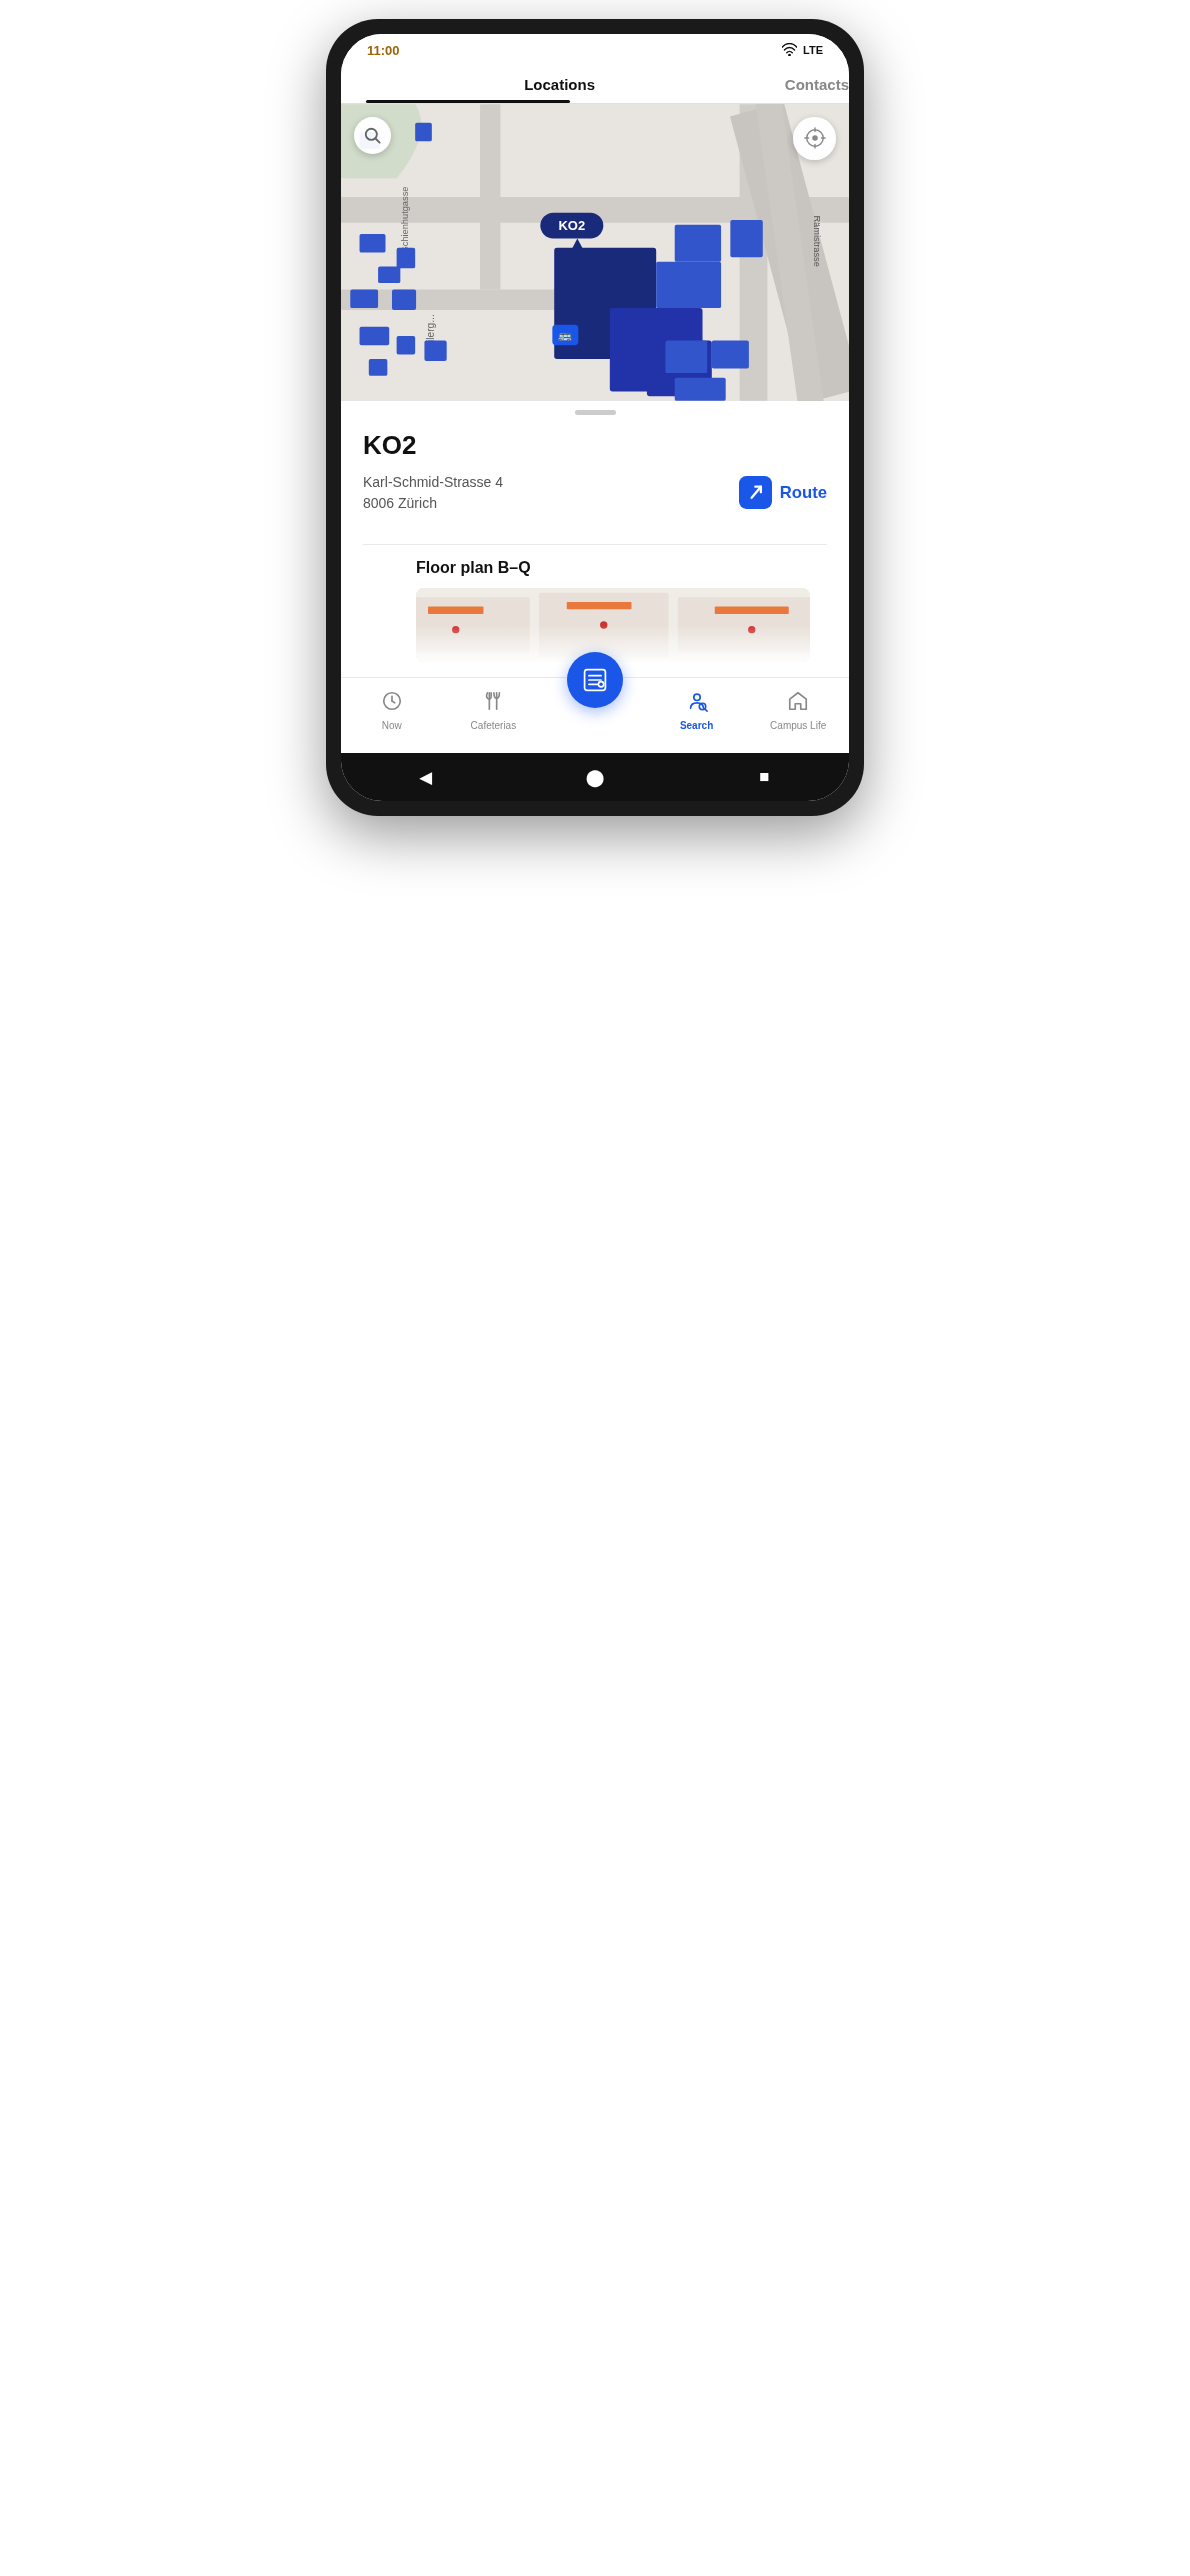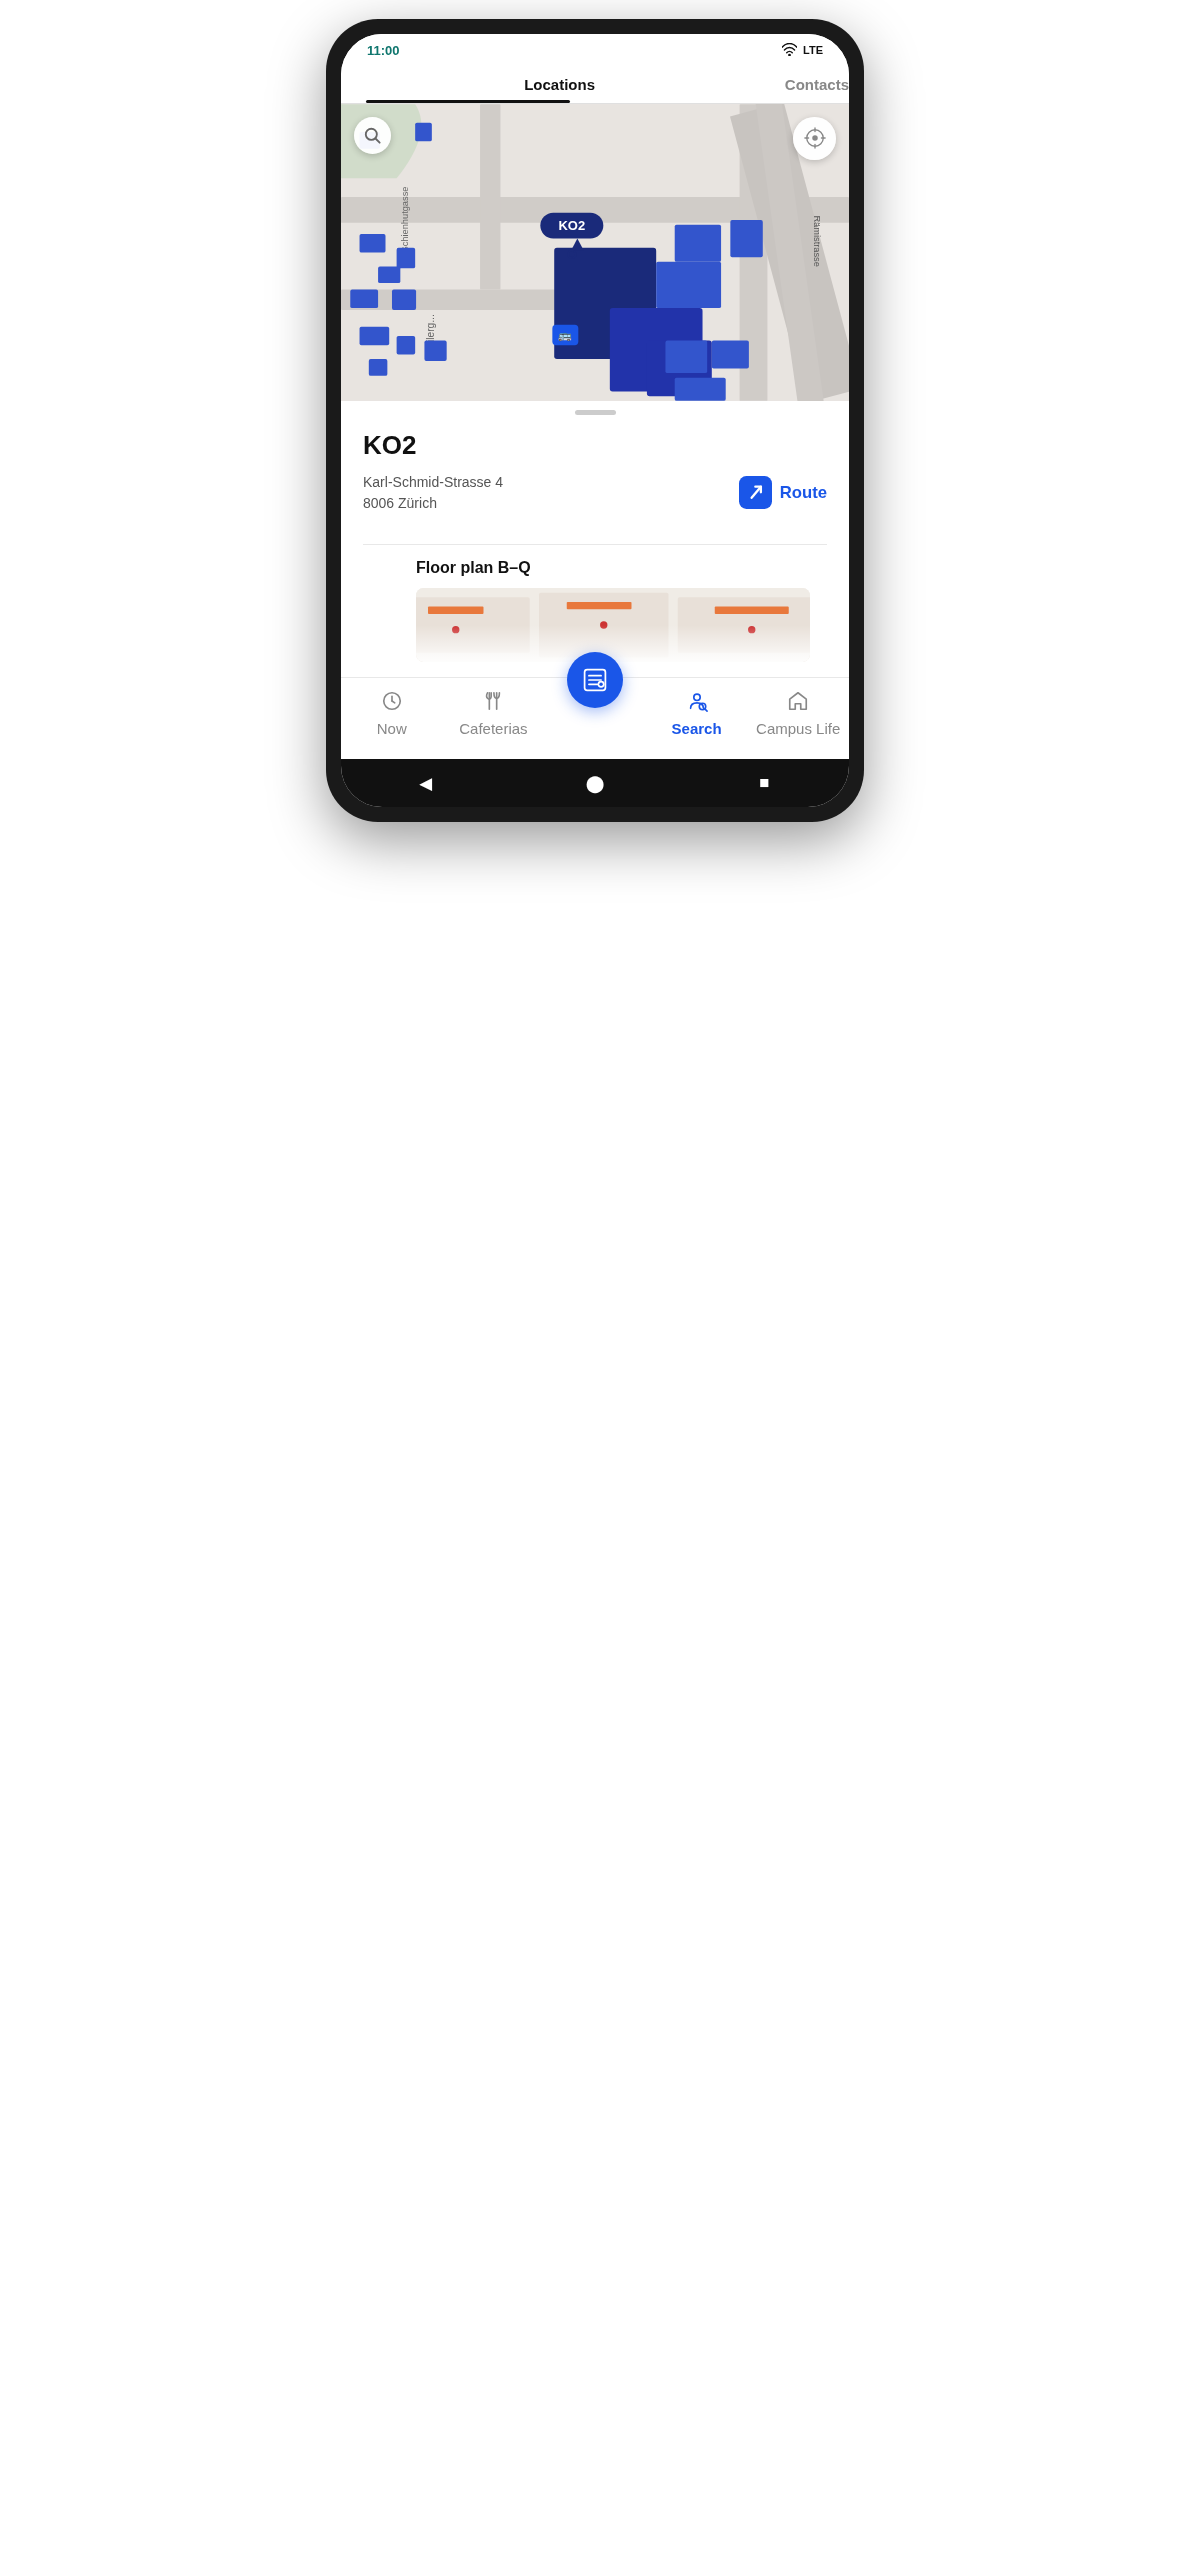--- a/index.html
+++ b/index.html
@@ -46,21 +46,21 @@
     .status-bar {
       background: #ffffff;
       display: flex;
       justify-content: space-between;
       align-items: center;
       padding: 9.3px 26px 5.6px;
     }
     .status-time {
       font-size: 13px;
       font-weight: 600;
-      color: #0f766e;
+      color: #a16207;
     }
     .status-icons {
       display: flex;
       align-items: center;
       gap: 5.6px;
     }
     .wifi-icon, .lte-text {
       font-size: 11px;
       color: #111;
       font-weight: 600;
@@ -235,21 +235,21 @@
       padding: 3.7px 0;
     }
     .nav-icon {
       font-size: 20.4px;
       color: #888;
     }
     .nav-item.active .nav-icon {
       color: #1a56e8;
     }
     .nav-label {
-      font-size: 15px;
+      font-size: 10px;
       color: #888;
     }
     .nav-item.active .nav-label {
       color: #1a56e8;
       font-weight: 700;
     }
     .nav-fab {
       position: absolute;
       top: -26px;
       left: 50%;

